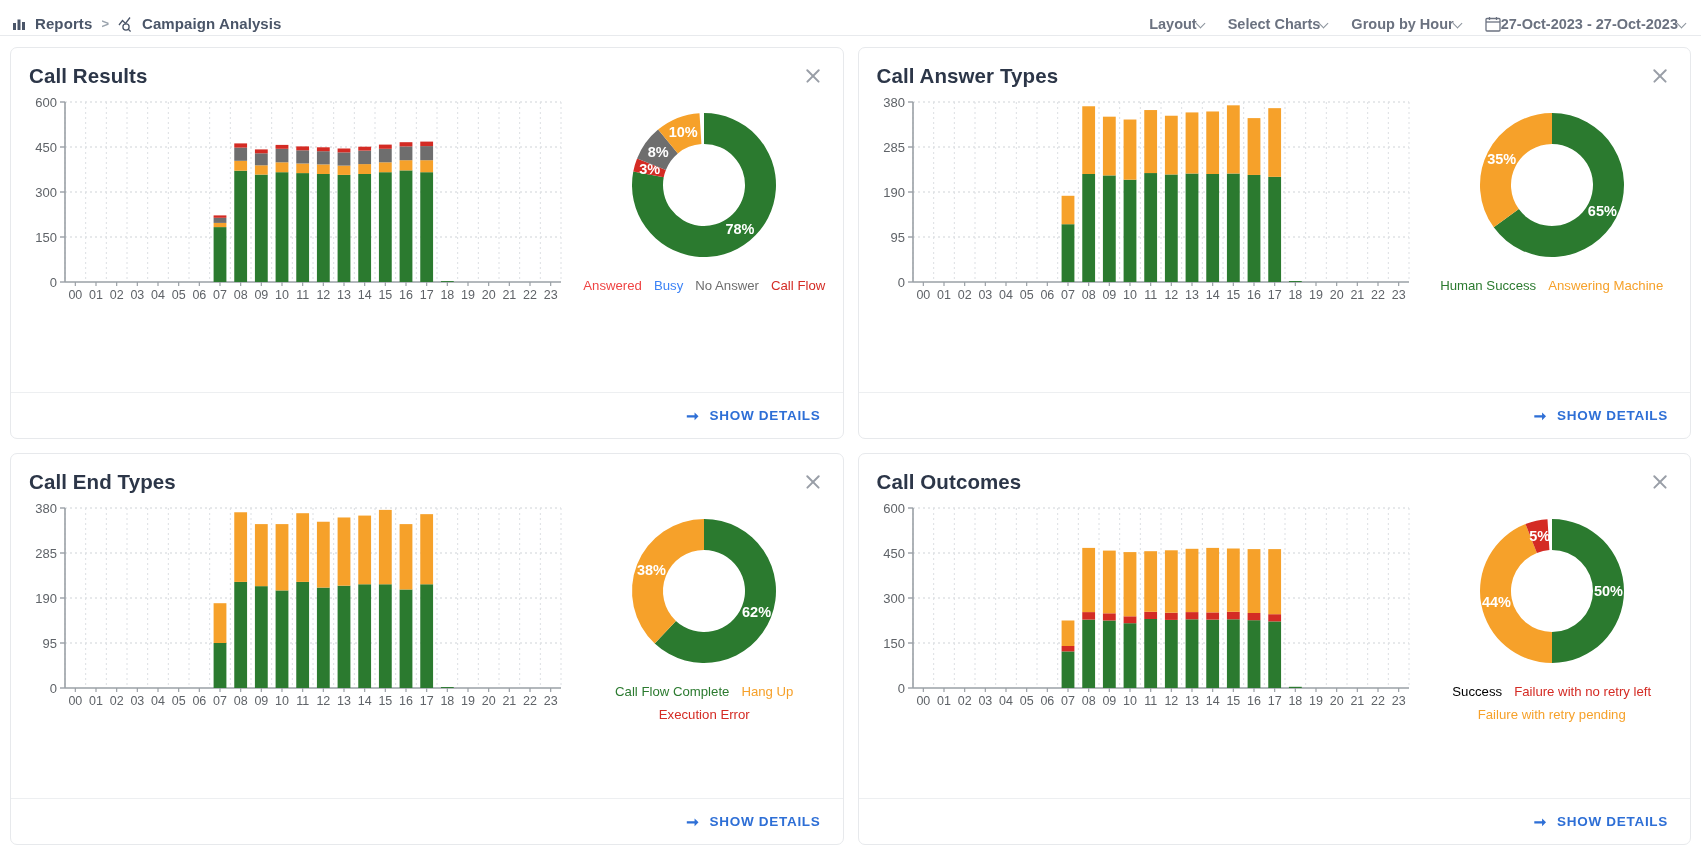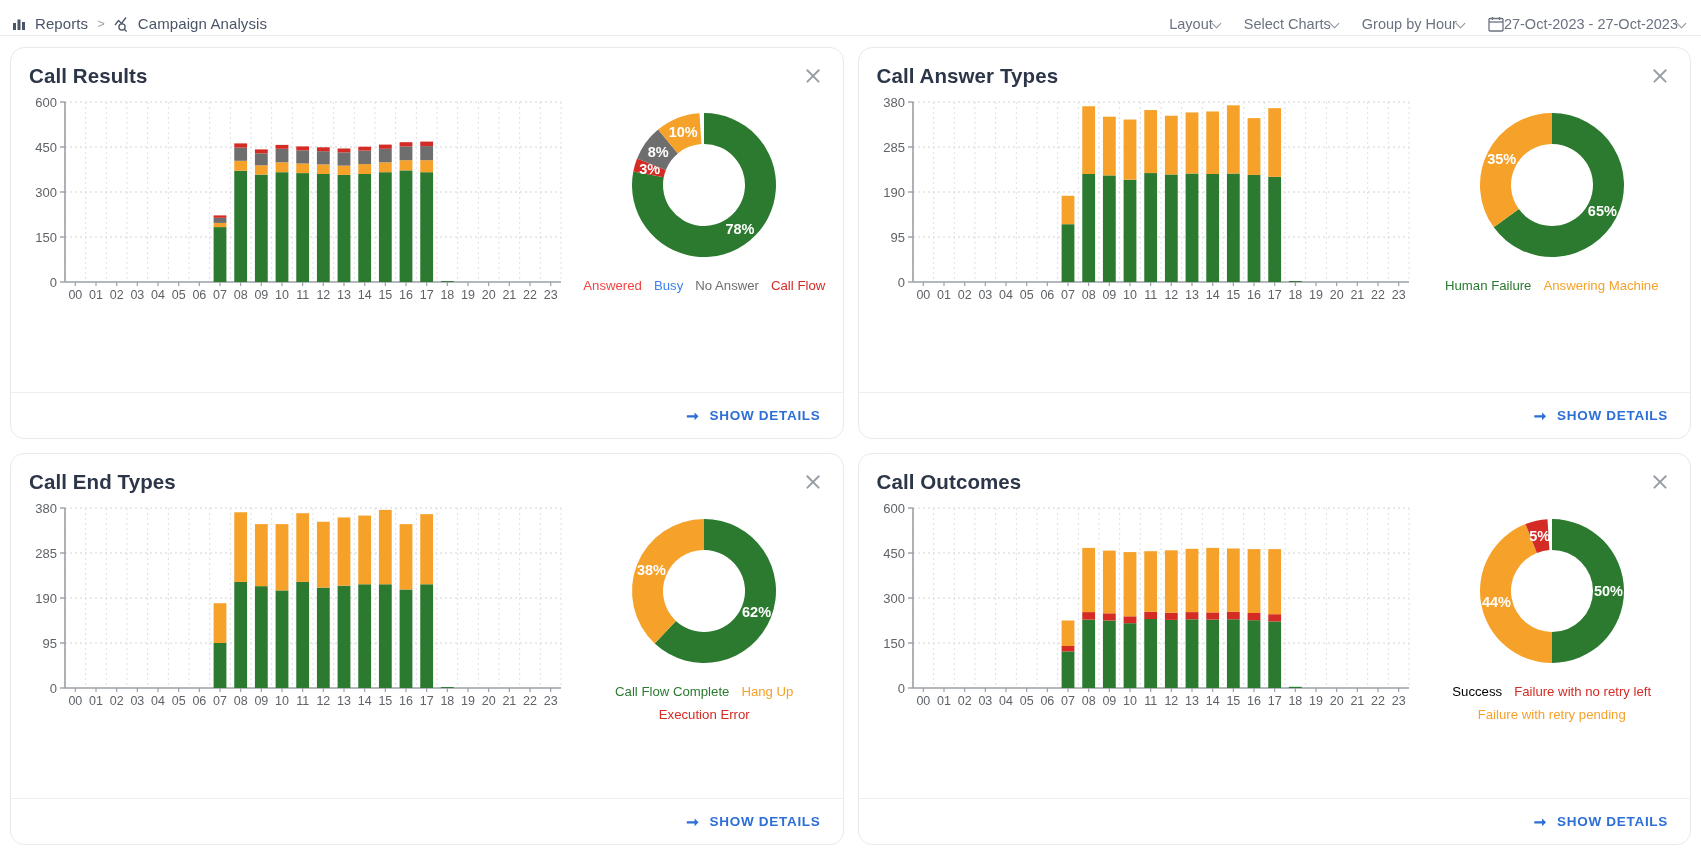--- a/index.html
+++ b/index.html
@@ -10,20 +10,21 @@
     overflow: hidden;
   }
 
   
   .topbar {
     height: 36px;
     display: flex; align-items: center;
     padding: 12px 14px 0 12px;
     border-bottom: 1px solid #e8eaed;
     background: #fff;
+    font-weight: bold;
   }
   .crumbs { display: flex; align-items: center; gap: 9px; }
   .crumb {
     display: flex; align-items: center; gap: 7px;
     font-size: 15px; color: #4a5568; letter-spacing: .1px;
   }
   .crumb-sep { color: #9aa3ad; font-size: 13px; }
   .ic { display: inline-flex; align-items: center; justify-content: center; }
 
   .topbar-right {
@@ -43,21 +44,21 @@
   
   .grid {
     display: grid;
     grid-template-columns: 1fr 1fr;
     gap: 14px;
     padding: 11px 10px;
   }
   .card {
     background: #fff;
     border: 1px solid #e7e9ec;
-    border-radius: 14px;
+    border-radius: 7px;
     height: 392px;
     display: flex; flex-direction: column;
     position: relative;
   }
   .card-head {
     padding: 16px 18px 0 18px;
     display: flex; align-items: flex-start;
   }
   .card-title {
     font-size: 20.5px; font-weight: bold; color: #2c3648; letter-spacing: .1px;
@@ -454,21 +455,21 @@
           </svg>
         </div>
       <div class="donut-pane">
         <svg width="170" height="170" viewBox="0 0 170 170">
             <path d="M85,13 A72,72 0 1 1 26.75077640500379,127.32053816505808 L51.83030323062716,109.0991953439914 A41,41 0 1 0 85,44 Z" fill="#2b7a2f"></path>
             <text class="dlabel" x="135.34186861664278" y="115.65046323528439" text-anchor="middle">65%</text>
             <path d="M26.75077640500379,127.32053816505808 A72,72 0 0 1 84.99999999999999,13 L84.99999999999999,44 A41,41 0 0 0 51.83030323062716,109.0991953439914 Z" fill="#f6a12a"></path>
             <text class="dlabel" x="34.6581313833572" y="64.34953676471564" text-anchor="middle">35%</text>
           </svg>
         <div class="legend">
-            <span class="legend-item" style="color:#2b7a2f">Human Failure</span>
+            <span class="legend-item" style="color:#2b7a2f">Human Success</span>
             <span class="legend-item" style="color:#f6a12a">Answering Machine</span>
           </div>
       </div>
     </div>
     <div class="card-foot">
       <div class="details-link">
         <span class="arrow-r">➞</span>
         <span>SHOW DETAILS</span>
       </div>
     </div>

